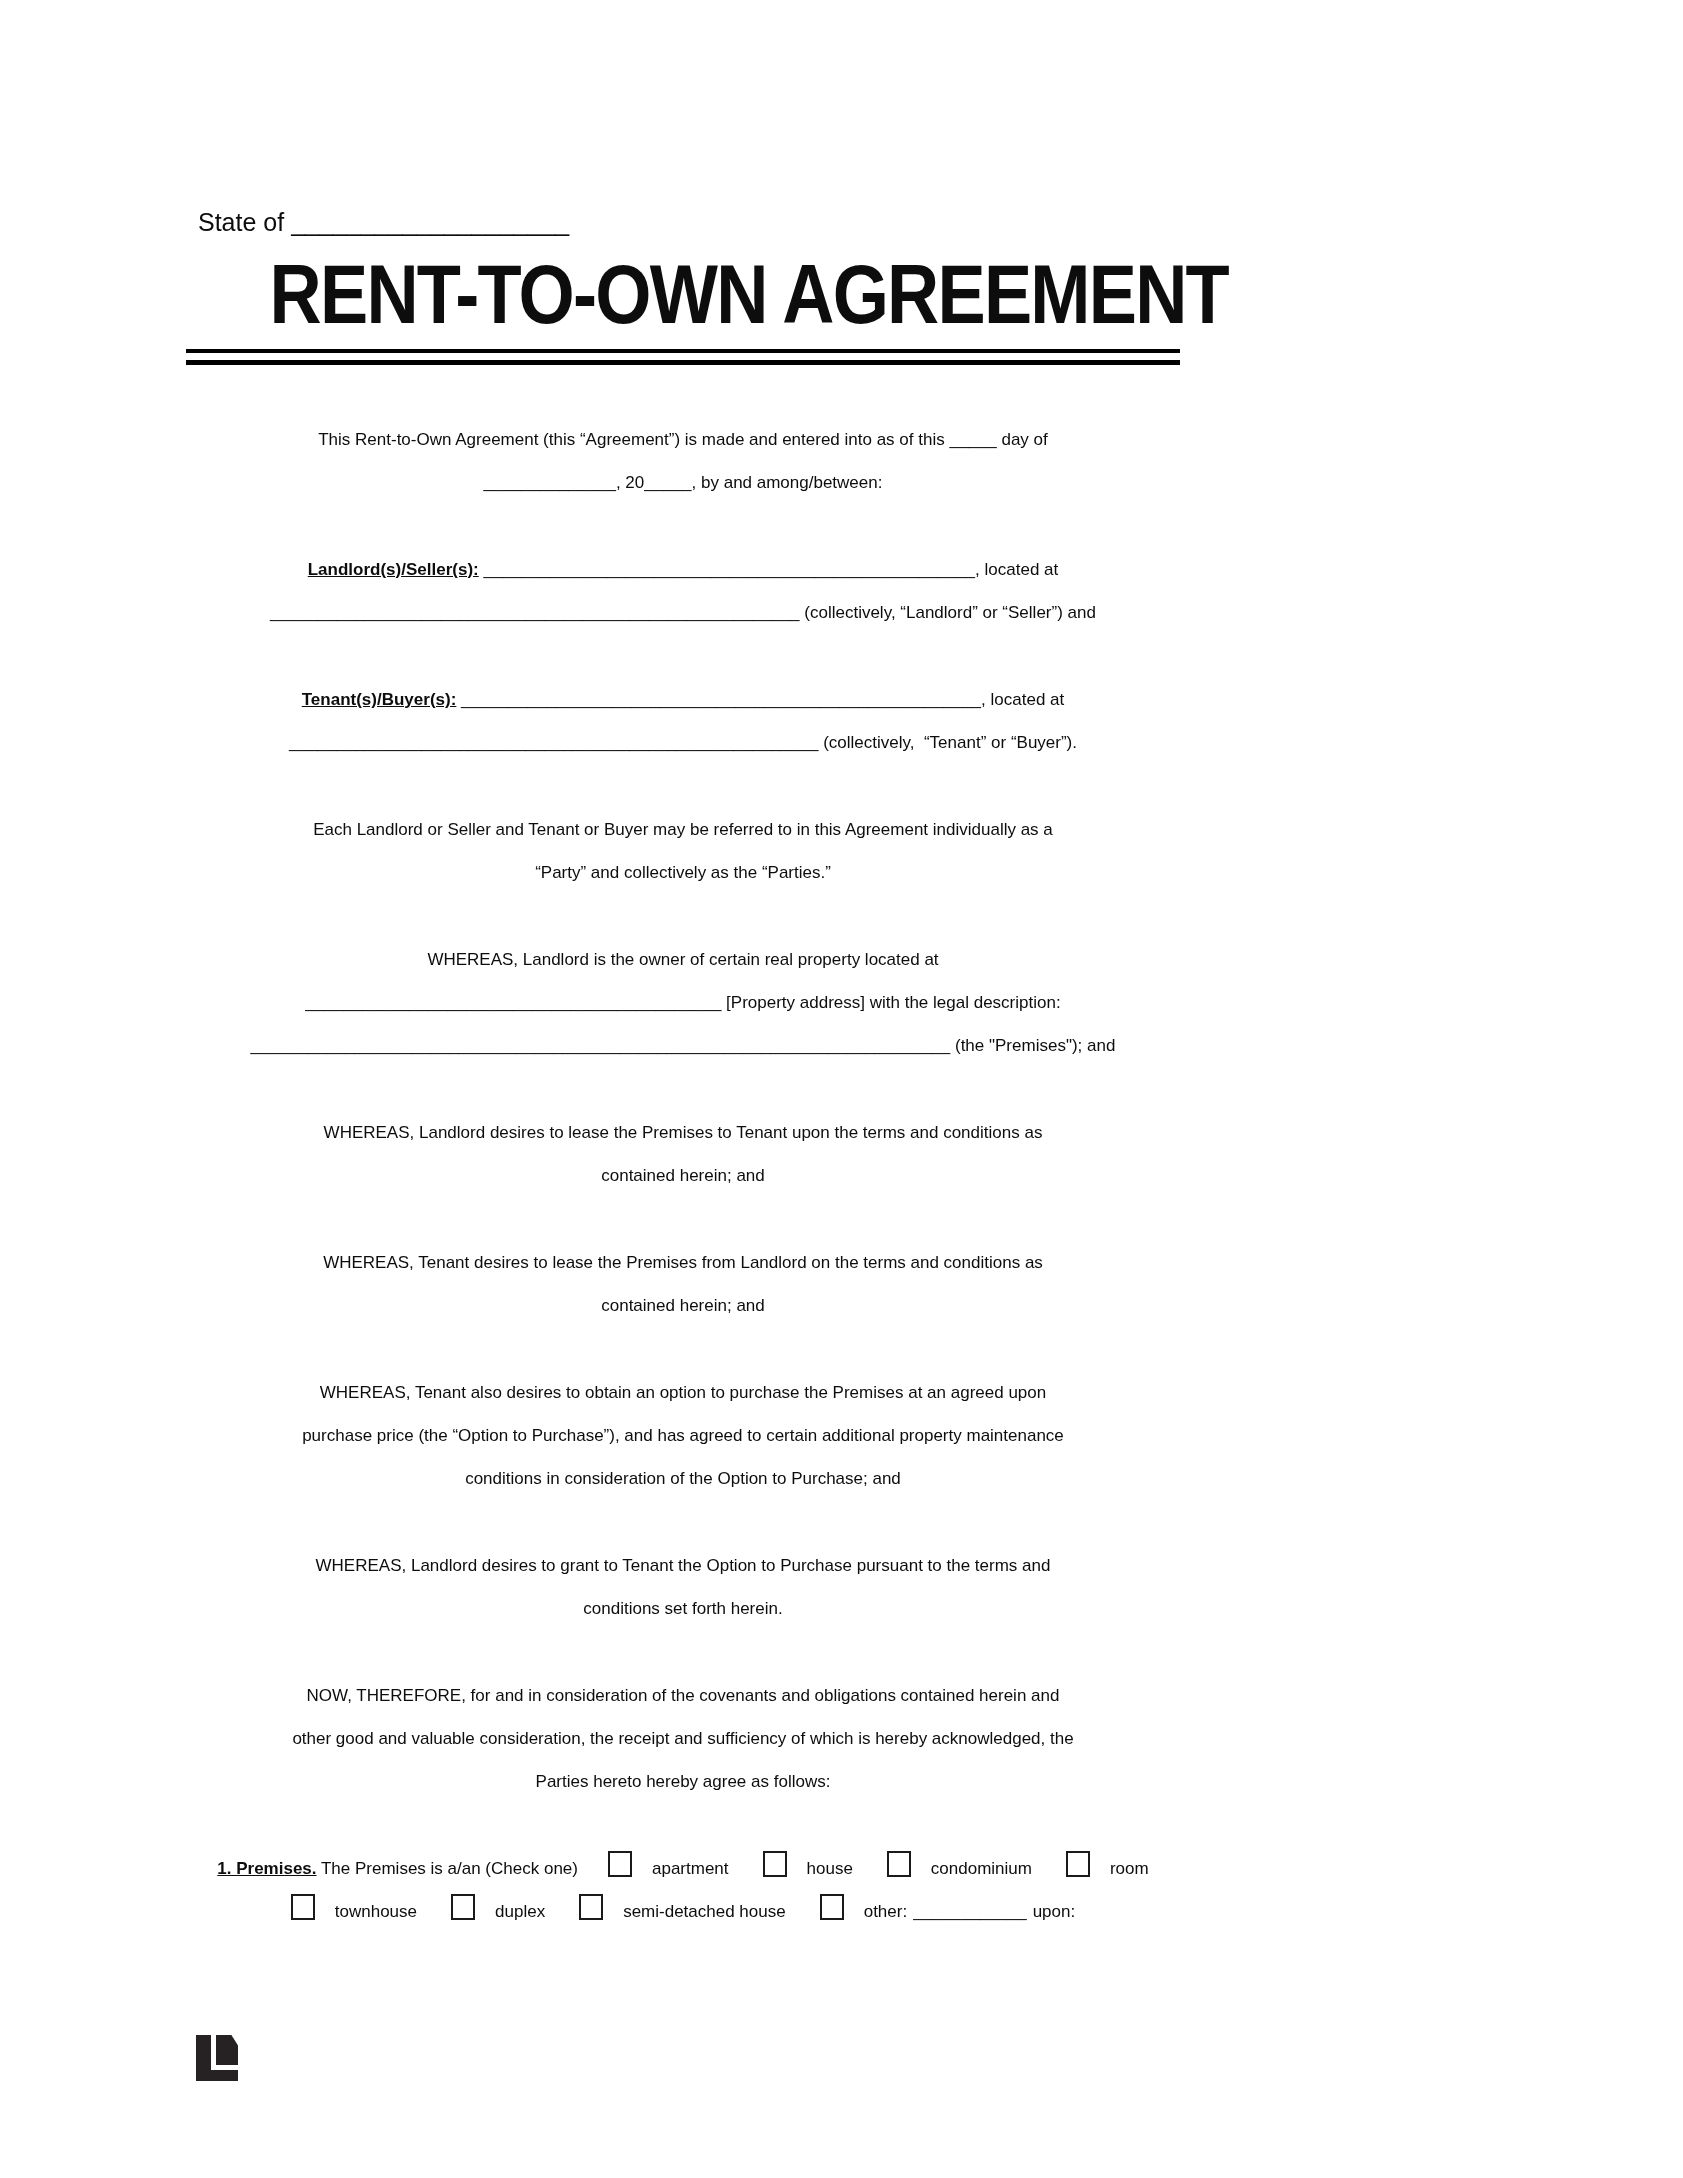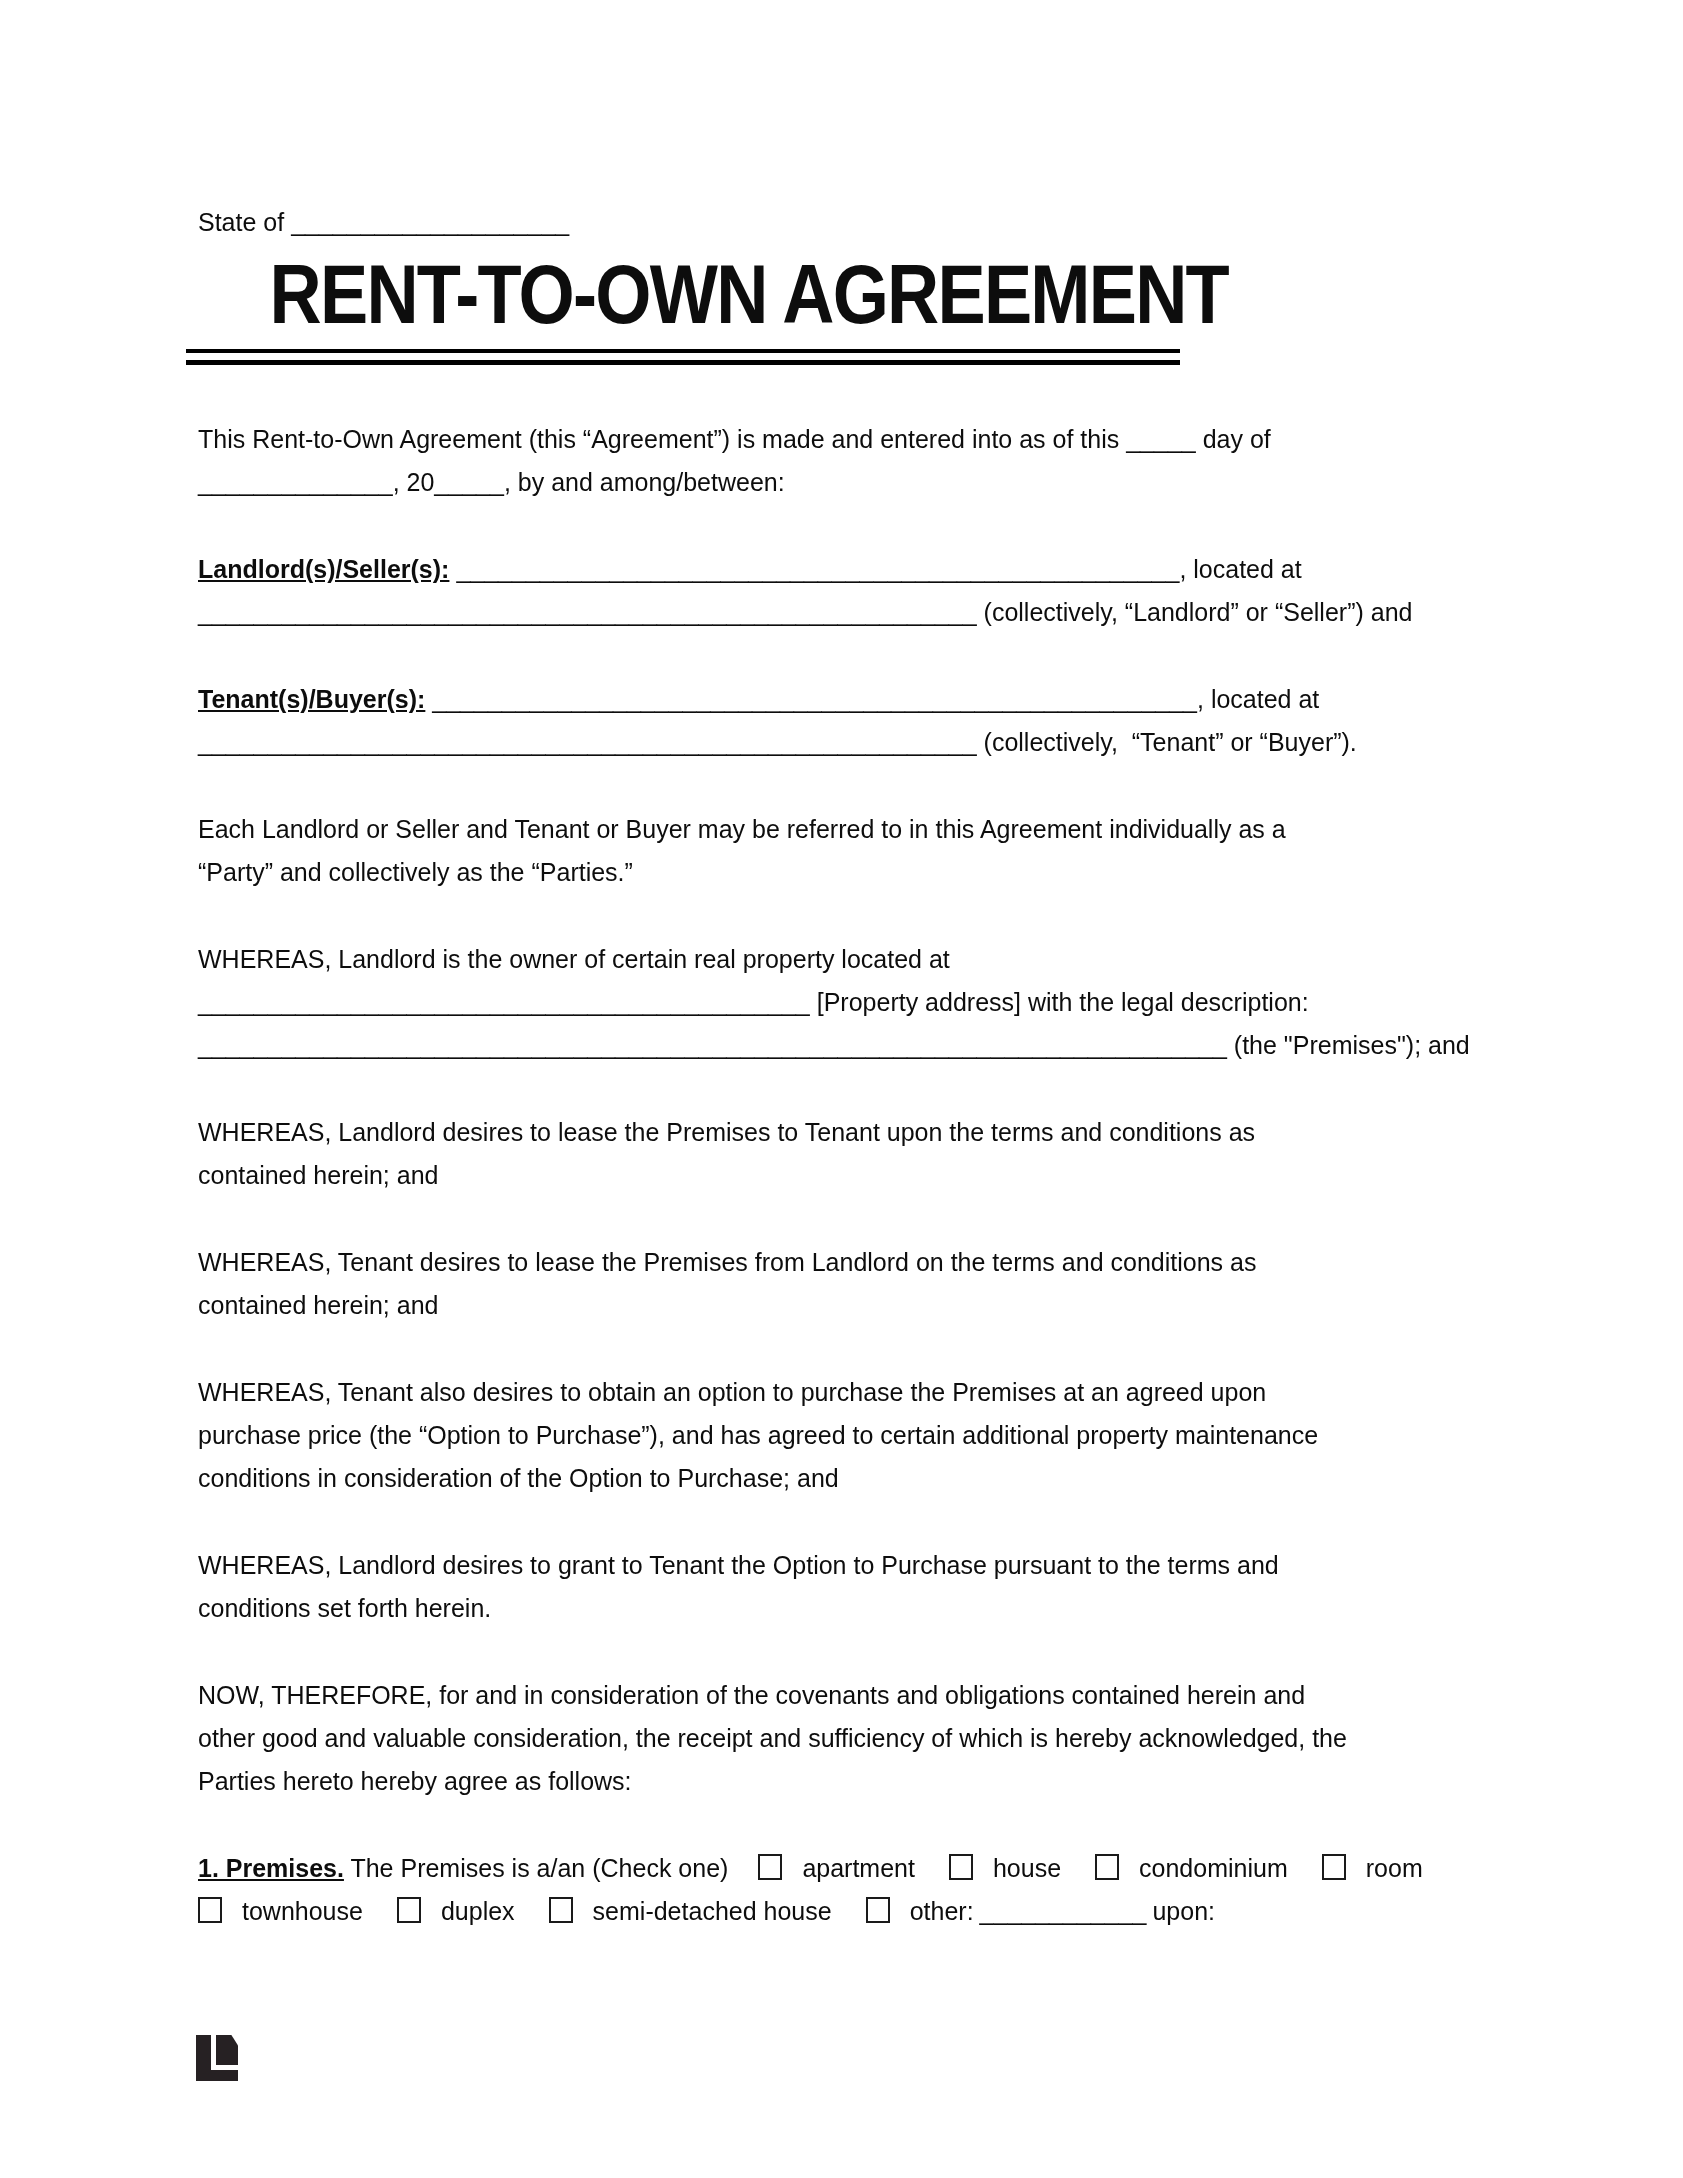--- a/index.html
+++ b/index.html
@@ -8,21 +8,21 @@
   .page { position:relative; width:1366px; height:2178px; padding:0 198px; box-sizing:border-box; }
 
   .state-line { padding-top:204px; font-size:25px; line-height:36px; white-space:nowrap; }
 
   .doc-title { margin:10px 0 0 0; text-align:left; font-size:83px; font-weight:bold;
                line-height:89px; letter-spacing:-2px; }
   .doc-title .tt { display:inline-block; transform:scaleX(0.87); transform-origin:50% 50%; white-space:nowrap; }
 
   .title-rule { margin:10px -12px 0 -12px; height:7px; border-top:4px solid #000; border-bottom:5px solid #000; }
 
-  p.para { font-size:25px; line-height:43px; margin:0 0 44px 0; }
+  p.para { font-size:17px; line-height:43px; margin:0 0 44px 0;text-align:center; }
   p.first { margin-top:53px; }
   .line { display:block; white-space:nowrap; }
   .b { font-weight:bold;text-decoration:underline; }
 
   .cb { display:inline-block; width:20px; height:22px; border:2px solid #1a1a1a; background:#fff;
         vertical-align:-3px; margin-right:20px; }
   .opt { margin-left:34px; }
   .opt0 { margin-left:0; }
   .lead-gap { margin-left:30px; }
   .other-blank { margin:4px 6px; }

